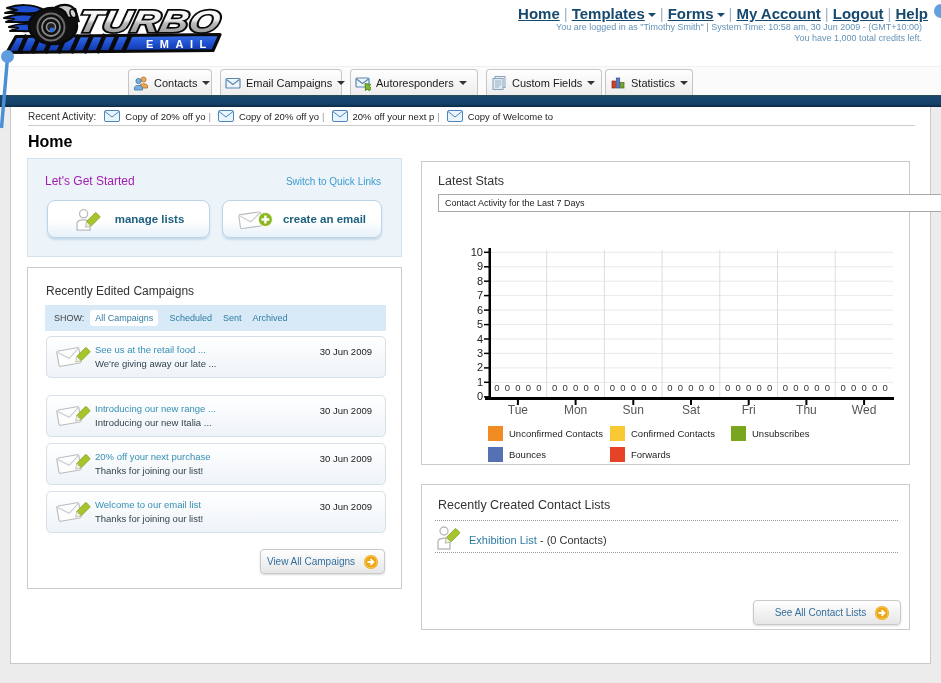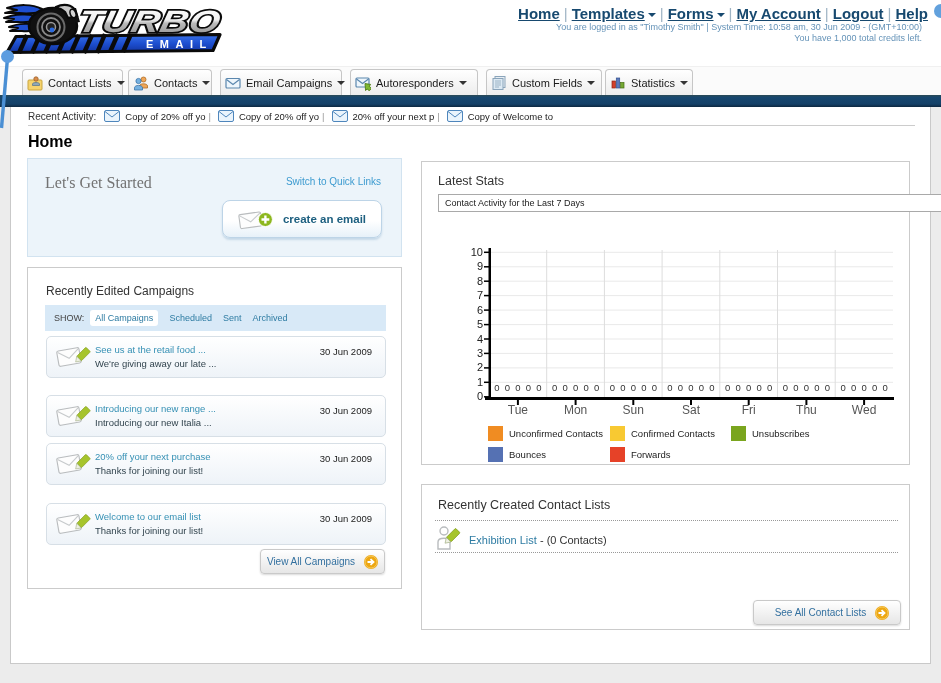--- a/index.html
+++ b/index.html
@@ -29,21 +29,21 @@
 .recent .lbl { margin-left:0; font-size:10px; }
 .recent a { color:#222; text-decoration:none; }
 .recent .rsep { color:#999; }
 .recent svg { vertical-align:-2px; }
 
 h1.home { position:absolute; left:28px; top:133px; font-size:16px; color:#000; }
 
 
 .panel { position:absolute; background:#fff; border:1px solid #cbcbcb; }
 .gs { left:27px; top:158px; width:375px; height:99px; background:#ecf4fa; border-color:#d2e3f0; }
-.gs .t { position:absolute; left:17px; top:15px; font-size:16px; color:#737373;font-family:Liberation Serif, serif; }
+.gs .t { position:absolute; left:17px; top:15px; font-size:12px; color:#a21caf; }
 .gs .ql { position:absolute; right:20px; top:17px; font-size:10px; color:#3d9bd0; }
 .bigbtn { position:absolute; top:41px; height:38px; background:linear-gradient(#ffffff 55%, #e7f1f9); border:1px solid #bdd4e7; border-radius:8px; box-shadow:0 2px 2px rgba(150,185,210,.45); display:flex; align-items:center; justify-content:center; font-size:11.5px; font-weight:bold; color:#1e6080; white-space:nowrap; }
 .bigbtn svg { margin-right:11px; flex-shrink:0; }
 #btn-ml { left:19px; width:163px; }
 #btn-ce { left:194px; width:160px; }
 
 .camp { left:27px; top:267px; width:375px; height:322px; }
 .camp .t { position:absolute; left:18px; top:16px; font-size:12px; color:#333; }
 .showbar { position:absolute; left:17px; top:37px; width:341px; height:26px; background:#d8e9f7; display:flex; align-items:center; font-size:9px; color:#444; }
 .showbar .pill { background:#fff; border-radius:3px; padding:3px 5px; color:#2e7ca3; margin-left:6px; }
@@ -127,25 +127,20 @@
     <svg width="22" height="84" viewBox="0 0 22 84" style="position:absolute; left:0; top:48px; z-index:5;">
       <line x1="7.5" y1="10" x2="1.5" y2="80" stroke="#4a8fd4" stroke-width="3.4"></line>
       <circle cx="7.5" cy="8.5" r="6.5" fill="#5d9de0"></circle>
     </svg>
     <div class="topnav"><a>Home</a><span class="sep">|</span><a>Templates</a><span class="caret"></span><span class="sep">|</span><a>Forms</a><span class="caret"></span><span class="sep">|</span><a>My Account</a><span class="sep">|</span><a>Logout</a><span class="sep">|</span><a>Help</a></div>
     <div class="helpdot"></div>
     <div class="info" style="top:22px;">You are logged in as "Timothy Smith" | System Time: 10:58 am, 30 Jun 2009 - (GMT+10:00)</div>
     <div class="info" style="top:33px;">You have 1,000 total credits left.</div>
   </div>
   <div class="tabstrip"></div>
-  <div class="tab" style="left:22px; width:101px;"><svg width="16" height="16" viewBox="0 0 16 16">
-        <rect x="1" y="5" width="14" height="10" rx="1" fill="#f5d36d" stroke="#caa53e" stroke-width="1"></rect>
-        <circle cx="9" cy="4" r="2.2" fill="#d98d4b" stroke="#9c5f28" stroke-width="0.8"></circle>
-        <path d="M5.5 9c0-2 7-2 7 0v1.5h-7z" fill="#8fa8b8" stroke="#5f7a8a" stroke-width="0.8"></path>
-      </svg>Contact Lists<span class="tcaret"></span></div>
   <div class="tab" style="left:128px; width:84px;"><svg width="16" height="16" viewBox="0 0 16 16">
         <circle cx="10.5" cy="4.5" r="2.5" fill="#efa658" stroke="#b06d25" stroke-width="0.8"></circle>
         <path d="M6.5 13v-2c0-3 8-3 8 0v2z" fill="#efa658" stroke="#b06d25" stroke-width="0.8"></path>
         <circle cx="5.5" cy="6" r="2.6" fill="#76b1e0" stroke="#3a74a8" stroke-width="0.8"></circle>
         <path d="M1.5 15v-2.2c0-3.2 8-3.2 8 0V15z" fill="#76b1e0" stroke="#3a74a8" stroke-width="0.8"></path>
       </svg>Contacts<span class="tcaret"></span></div>
   <div class="tab" style="left:350px; width:128px;"><svg width="16" height="16" viewBox="0 0 16 16">
         <rect x="1" y="3" width="13" height="9" rx="1" fill="#eef6fc" stroke="#5b87ae" stroke-width="1.2"></rect>
         <path d="M1.5 4 7.5 8.5 13.5 4" fill="none" stroke="#5b87ae" stroke-width="1.2"></path>
         <path d="M8 10l5-3v2.4h3v3.4h-3V15z" fill="#7fb832" stroke="#4c7c14" stroke-width="0.8" transform="rotate(40 11 12)"></path>
@@ -190,20 +185,28 @@
             <rect x="0.5" y="0.5" width="15" height="11" rx="1.5" fill="#eaf4fc" stroke="#4e86bc" stroke-width="1"></rect>
             <path d="M1 1.5 8 7 15 1.5" fill="none" stroke="#4e86bc" stroke-width="1"></path>
           </svg></span>
       <a style="margin-left:5px;">Copy of Welcome to</a>
     </div>
   </div>
   <h1 class="home">Home</h1>
   <div class="panel gs">
     <div class="t">Let's Get Started</div>
     <div class="ql">Switch to Quick Links</div>
+    <div class="bigbtn" id="btn-ml"><svg width="31" height="25" viewBox="0 0 38 30">
+          <circle cx="13" cy="8" r="5" fill="#fff" stroke="#b9bcbe" stroke-width="1.6"></circle>
+          <path d="M5 28v-8c0-6 16-6 16 0v8z" fill="#fff" stroke="#b9bcbe" stroke-width="1.6"></path>
+          <g transform="rotate(45 24 15)">
+            <rect x="20.5" y="6" width="8" height="16" rx="1" fill="#a6c42c" stroke="#7e9a14" stroke-width="0.8"></rect>
+            <path d="M20.5 22h8l-4 6z" fill="#e9edda" stroke="#9aa87a" stroke-width="0.7"></path>
+          </g>
+        </svg>manage lists</div>
     <div class="bigbtn" id="btn-ce"><svg width="36" height="23" viewBox="0 0 46 28" style="margin-right:9px;">
           <g transform="rotate(-8 16 15)">
             <rect x="2" y="6" width="28" height="18" rx="2" fill="#fdfdfd" stroke="#b9bcbe" stroke-width="1.4"></rect>
             <path d="M3 7.5 16 17 29 7.5" fill="none" stroke="#c7cacc" stroke-width="1.4"></path>
           </g>
           <circle cx="35" cy="14" r="9" fill="#8db71f" stroke="#fff" stroke-width="1.2"></circle>
           <path d="M35 9v10M30 14h10" stroke="#fff" stroke-width="3"></path>
         </svg>create an email</div>
   </div>
   <div class="panel camp">
@@ -253,21 +256,21 @@
           </g>
           <g transform="rotate(45 30 13)">
             <rect x="26.5" y="3" width="7.5" height="15" rx="1" fill="#a6c42c" stroke="#7e9a14" stroke-width="0.7"></rect>
             <path d="M26.5 18h7.5l-3.75 5.5z" fill="#eef0e2" stroke="#9aa87a" stroke-width="0.6"></path>
           </g>
         </svg>
       <span class="ct">20% off your next purchase</span>
         <span class="cs">Thanks for joining our list!</span>
         <span class="cd">30 Jun 2009</span>
     </div>
-    <div class="card" style="top:235px;">
+    <div class="card" style="top:223px;">
       <svg width="38" height="28" viewBox="0 0 44 32">
           <g transform="rotate(-10 14 15)">
             <rect x="2" y="6" width="26" height="18" rx="2" fill="#fdfdfd" stroke="#b9bcbe" stroke-width="1.3"></rect>
             <path d="M3 7.5 15 16.5 27 7.5" fill="none" stroke="#c7cacc" stroke-width="1.3"></path>
           </g>
           <g transform="rotate(45 30 13)">
             <rect x="26.5" y="3" width="7.5" height="15" rx="1" fill="#a6c42c" stroke="#7e9a14" stroke-width="0.7"></rect>
             <path d="M26.5 18h7.5l-3.75 5.5z" fill="#eef0e2" stroke="#9aa87a" stroke-width="0.6"></path>
           </g>
         </svg>

